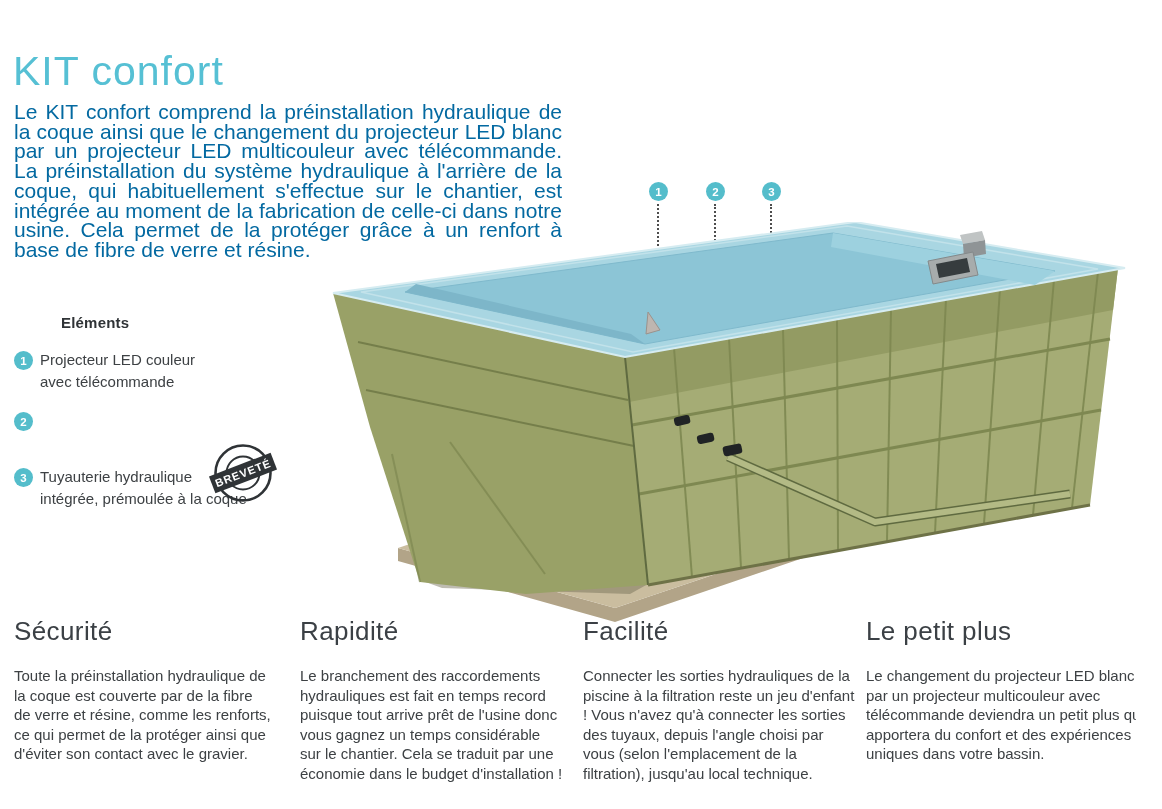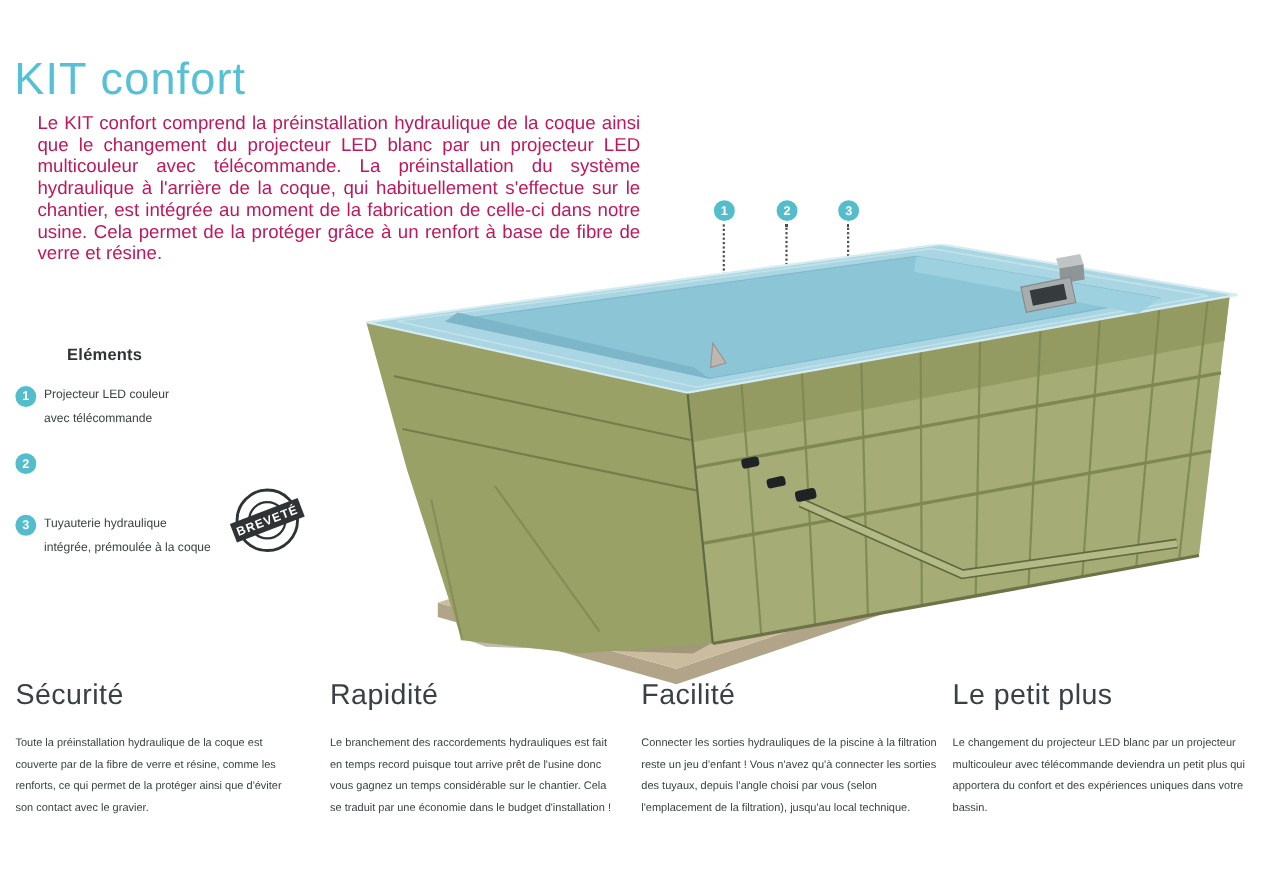--- a/index.html
+++ b/index.html
@@ -19,25 +19,24 @@
     left: 13px; top: 48px;
     font-size: 41px;
     font-weight: 300;
     letter-spacing: 1px;
     color: #56c0d4;
   }
   .intro {
     position: absolute;
     left: 14px; top: 102px;
     width: 548px;
-    font-size: 17px;
+    font-size: 21px;
     line-height: 19.7px;
-    color: #be185d;
+    color: #0369a1;
     text-align: justify;
-    margin-left: 20px;
   }
 
   
   .elements-heading {
     position: absolute;
     left: 17px; top: 314px;
     font-size: 15px;
     font-weight: bold;
     color: #2f3336;
     letter-spacing: .2px;
@@ -51,21 +50,21 @@
     position: absolute; left: 0; top: 2px;
     width: 19px; height: 19px;
     border-radius: 50%;
     background: #54bdcb;
     color: #ffffff;
     font-size: 11.5px; font-weight: bold;
     display: flex; align-items: center; justify-content: center;
   }
   .element-text {
     margin-left: 26px;
-    font-size: 11px;
+    font-size: 15px;
     line-height: 21.5px;
     color: #3d4144;
     white-space: nowrap;
   }
   .stamp { position: absolute; left: 204px; top: 434px; }
 
   
   .marker { position: absolute; top: 182px; }
   .marker .marker-circle {
     width: 19px; height: 19px;
@@ -98,21 +97,21 @@
   .feature.f3 { left: 583px; width: 272px; }
   .feature.f4 { left: 866px; width: 286px; }
   .feature h3 {
     font-size: 26px;
     font-weight: 300;
     color: #3b4045;
     letter-spacing: .4px;
     margin-bottom: 19px;
   }
   .feature p {
-    font-size: 10px;
+    font-size: 15px;
     line-height: 19.5px;
     color: #3d4144;
   }
 </style>
 </head>
 <body>
 
 <div class="page">
 
   <h1 class="title">KIT confort</h1>

